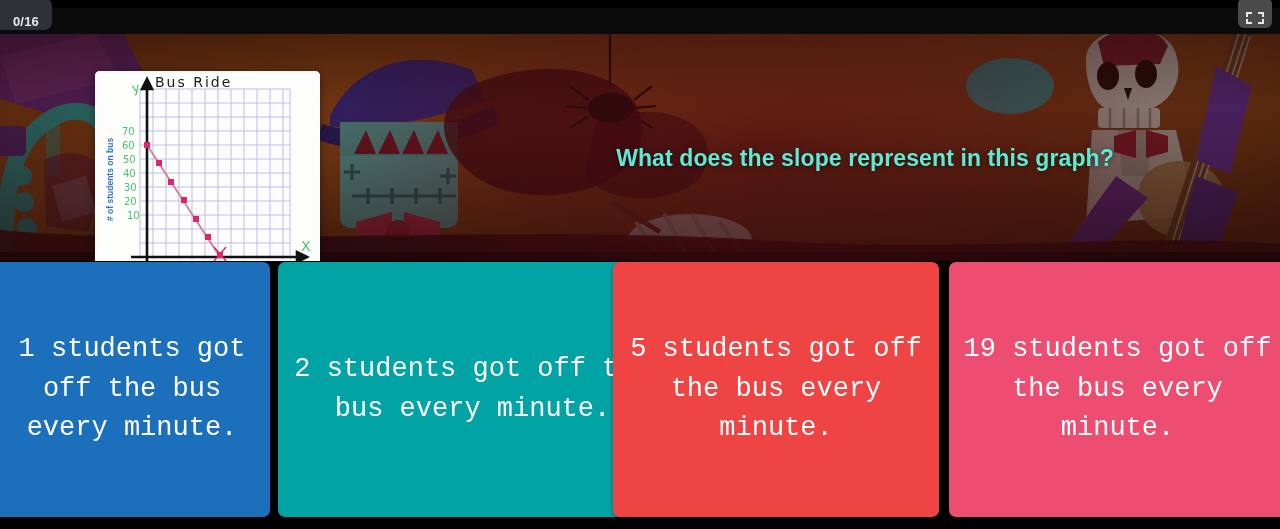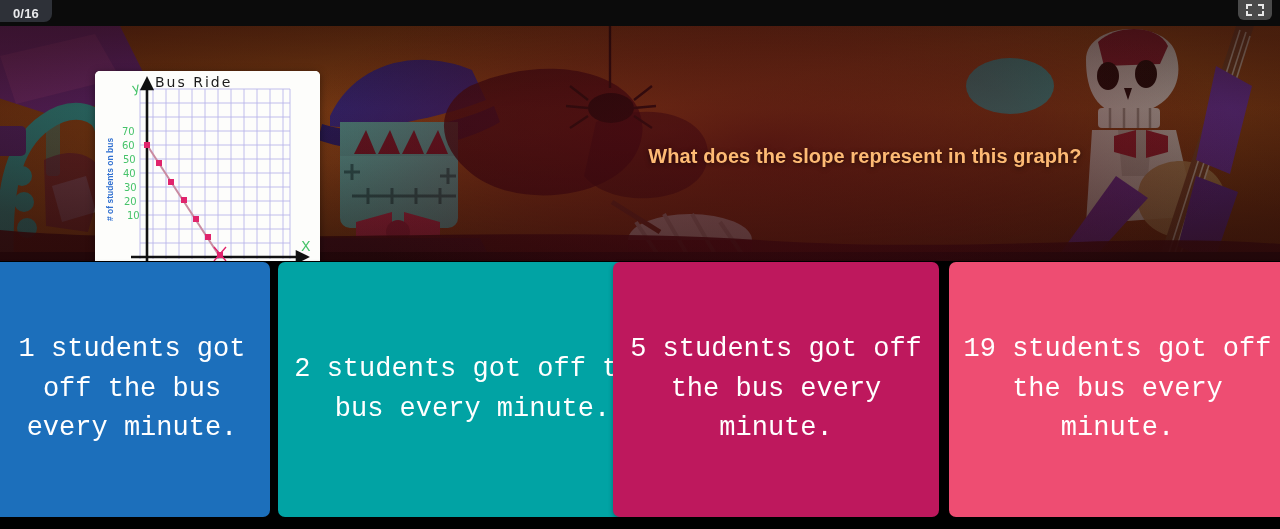--- a/index.html
+++ b/index.html
@@ -6,21 +6,21 @@
   html, body {
     width: 1280px; height: 529px;
     overflow: hidden;
     background: #000;
     font-family: "Liberation Sans", sans-serif;
   }
   #app { position: relative; width: 1280px; height: 529px; overflow: hidden; }
 
   
   .topbar {
-    position: absolute; top: 0; left: 0;
+    position: absolute; top: 8px; left: 0;
     width: 1280px; height: 26px;
     background: #0b0b0b;
     z-index: 40;
   }
   .progress-badge {
     position: absolute; left: 0; top: -10px;
     width: 52px; height: 32px;
     background: #2e3138;
     border-radius: 0 8px 8px 0;
     color: #e9eaec;
@@ -55,22 +55,22 @@
     background:
       radial-gradient(ellipse 620px 230px at 760px 120px, rgba(70,8,16,.72) 0%, rgba(70,8,16,.40) 45%, rgba(60,10,14,0) 78%),
       linear-gradient(180deg, rgba(20,4,6,.30) 0%, rgba(20,4,6,.06) 35%, rgba(20,4,6,.38) 100%);
   }
 
   .question {
     position: absolute;
     left: 480px; top: 118px;
     width: 770px;
     text-align: center;
-    color: #fdba74;
-    font-size: 20px;
+    color: #5eead4;
+    font-size: 23px;
     font-weight: 600;
     letter-spacing: .1px;
     line-height: 1.25;
     text-shadow: 0 1px 5px rgba(0,0,0,.55);
     z-index: 5;
   }
 
   
   .graph-card {
     position: absolute;
@@ -359,21 +359,21 @@
     </div>
   </div>
 
   <div class="answers">
     <div class="answer a0" style="background: rgb(28, 111, 187);">
       <span>1 students got off the bus every minute.</span>
     </div>
     <div class="answer a1" style="background: rgb(1, 163, 164);">
       <span>2 students got off the bus every minute.</span>
     </div>
-    <div class="answer a2" style="background: #be185d;">
+    <div class="answer a2" style="background: #ef4444;">
       <span>5 students got off the bus every minute.</span>
     </div>
     <div class="answer a3" style="background: rgb(238, 77, 114);">
       <span>19 students got off the bus every minute.</span>
     </div>
   </div>
 
 </div>
 
 </body></html>

